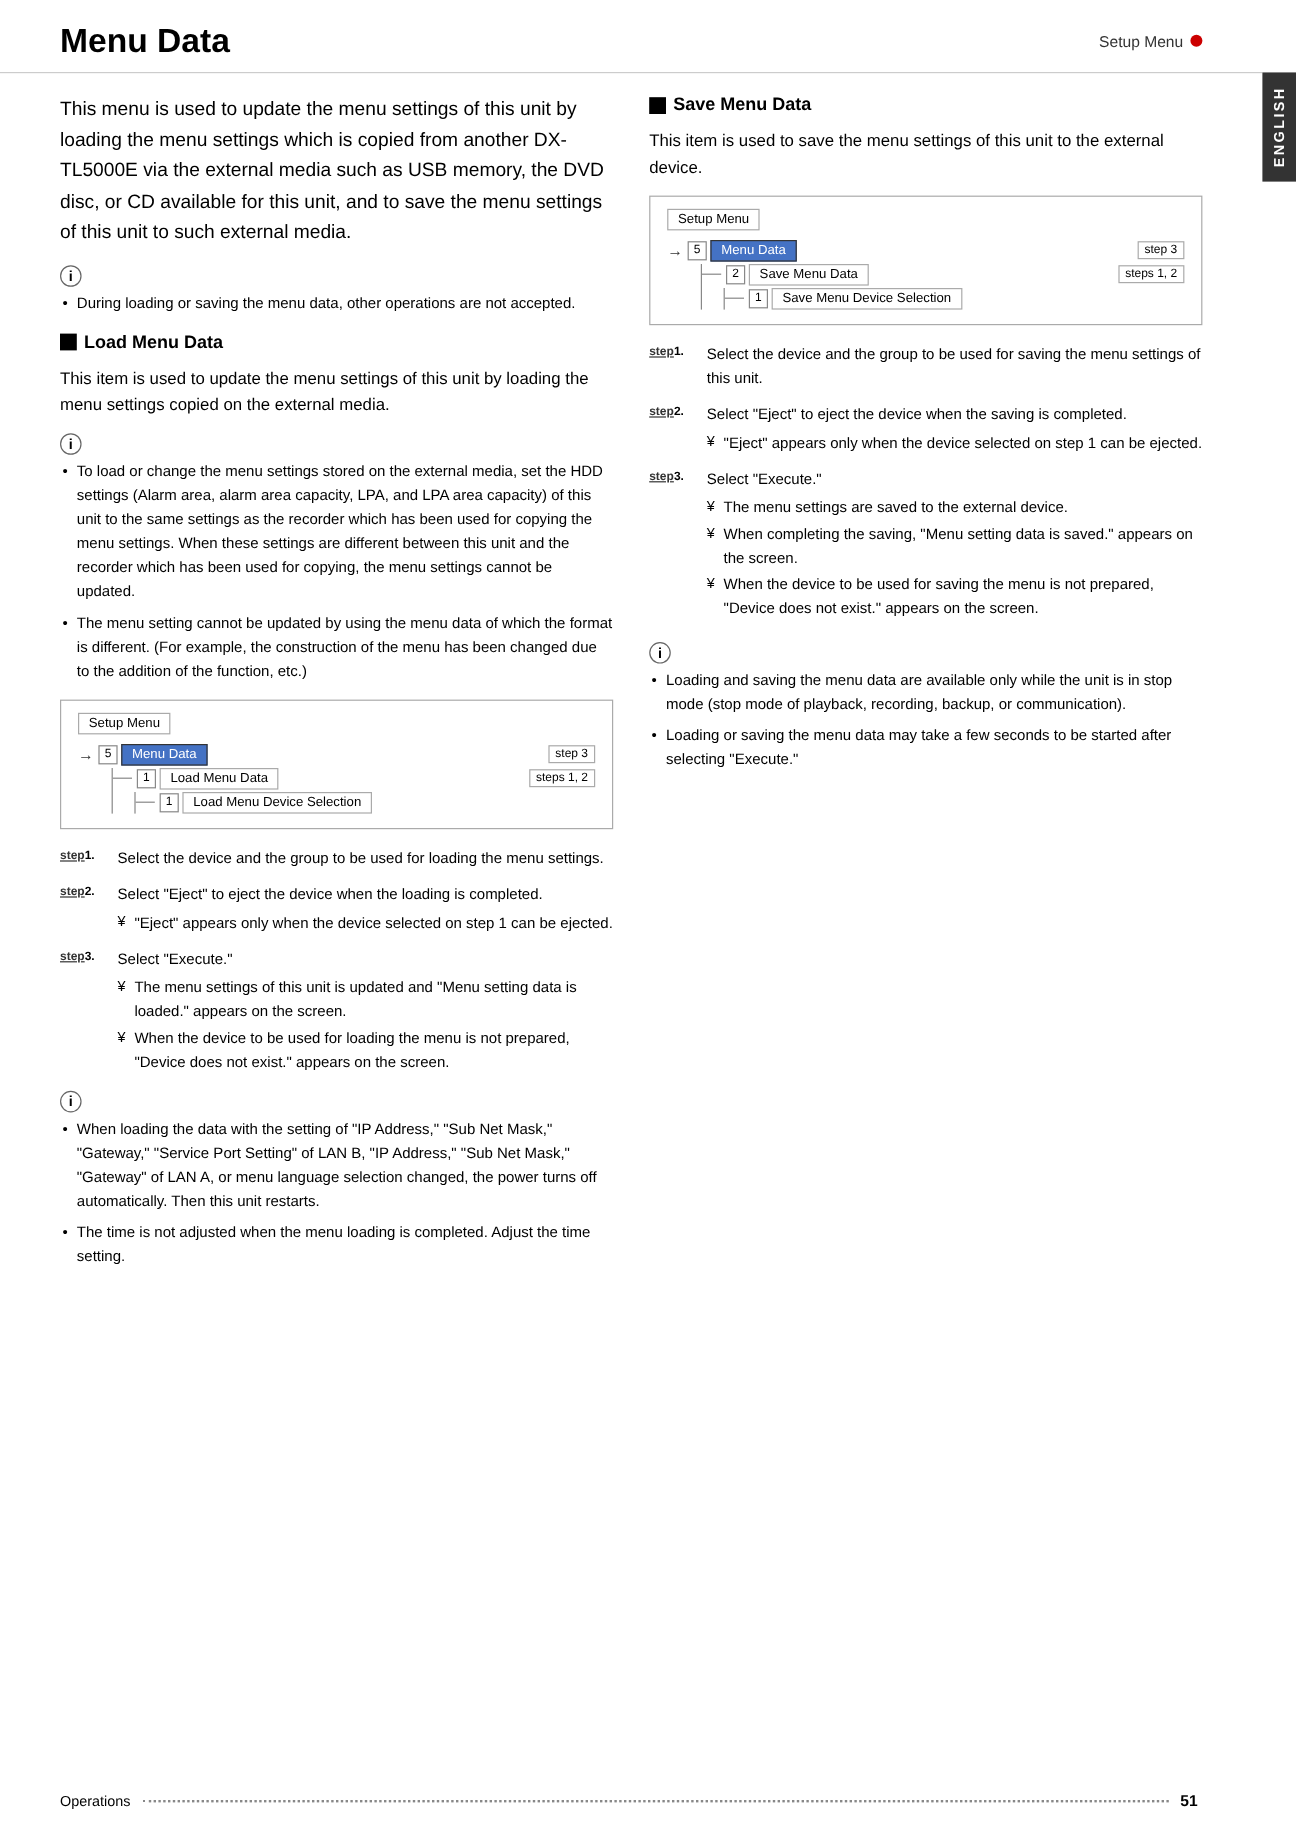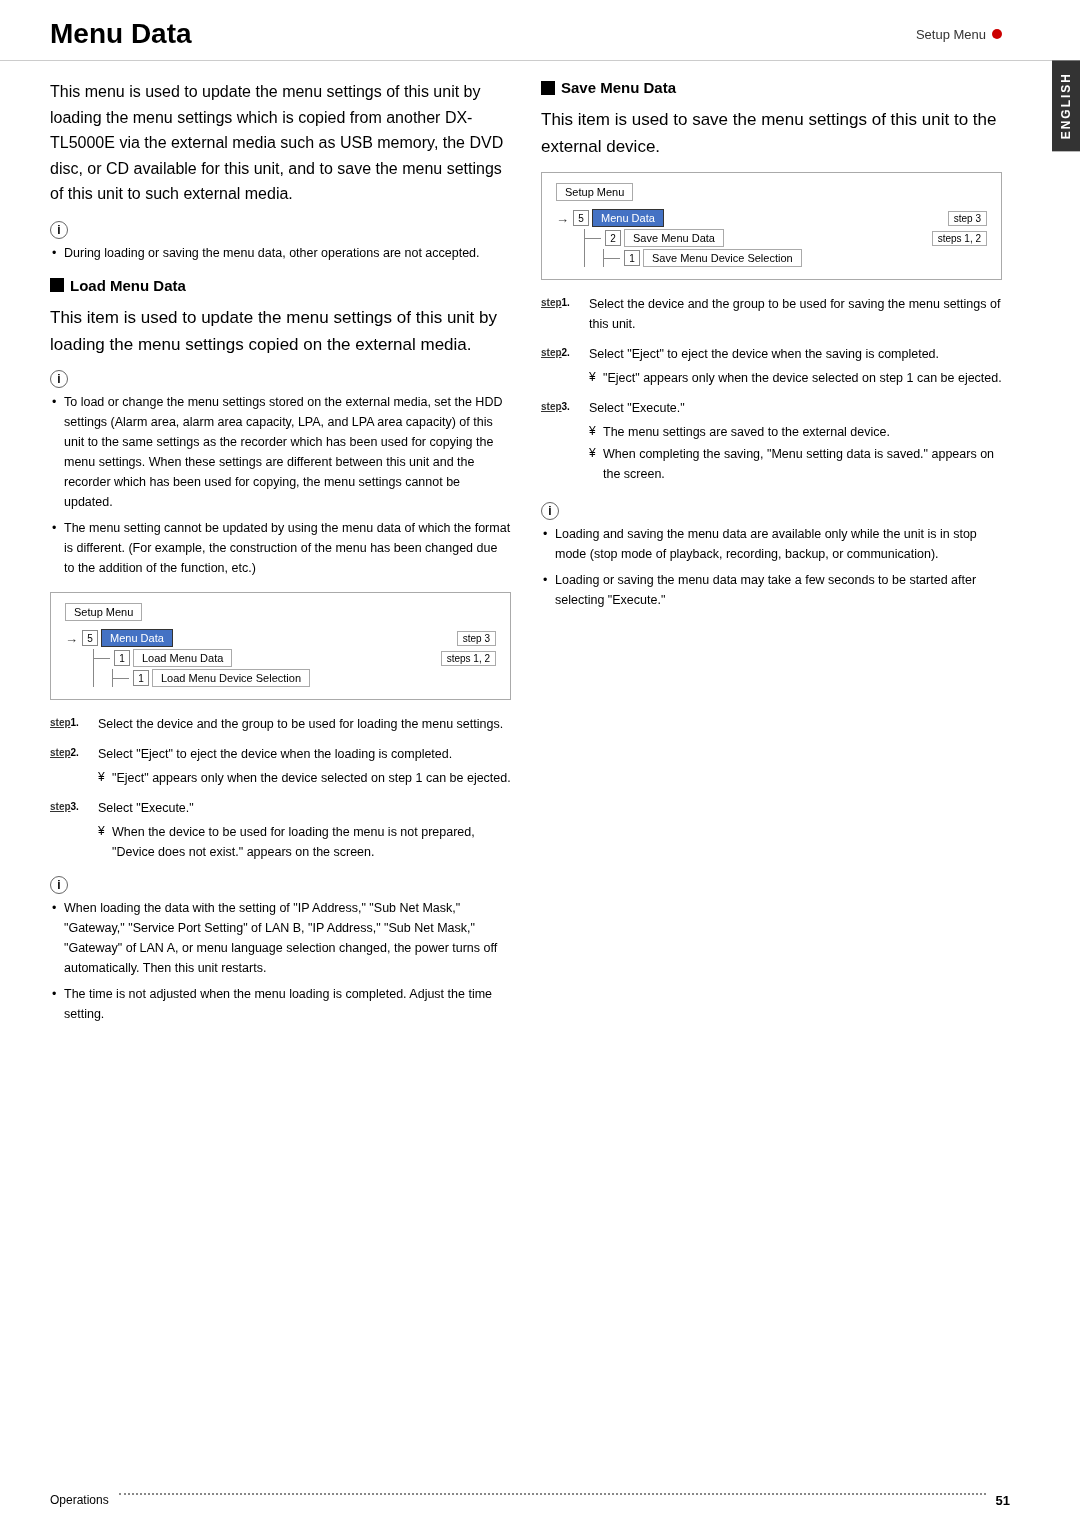--- a/index.html
+++ b/index.html
@@ -124,21 +124,21 @@
       gap: 6px;
     }
     .section-header-square {
       width: 14px;
       height: 14px;
       background: #000;
       display: inline-block;
       flex-shrink: 0;
     }
     .section-text {
-      font-size: 17px;
+      font-size: 14px;
       line-height: 1.6;
       margin-bottom: 12px;
     }
     
     .menu-diagram {
       border: 1px solid #aaa;
       padding: 10px 14px;
       margin-bottom: 14px;
       font-size: 11.5px;
       background: #fff;
@@ -227,24 +227,24 @@
       content: '¥';
       position: absolute;
       left: 0;
       font-size: 12px;
     }
     
     .footer {
       position: absolute;
       bottom: 20px;
       left: 0;
-      right: 20px;
+      right: 32px;
       display: flex;
       justify-content: space-between;
-      align-items: flex-start;
+      align-items: center;
       padding: 0 50px;
       font-size: 12px;
     }
     .footer-dots {
       flex: 1;
       border-bottom: 2px dotted #888;
       margin: 0 10px;
     }
     .footer-page {
       font-size: 13px;
@@ -349,20 +349,21 @@
           <span class="step-label"><span class="step-label-small">step</span><span>2.</span></span>
           <span class="step-content">Select "Eject" to eject the device when the loading is completed.</span>
         </div>
         <div class="yen-item" style="margin-left:48px;">"Eject" appears only when the device selected on step 1 can be ejected.</div>
       </div>
       <div class="step-section">
         <div class="step-line">
           <span class="step-label"><span class="step-label-small">step</span><span>3.</span></span>
           <span class="step-content">Select "Execute."</span>
         </div>
+        <div class="yen-item" style="margin-left:48px;">The menu settings of this unit is updated and "Menu setting data is loaded." appears on the screen.</div>
         <div class="yen-item" style="margin-left:48px;">When the device to be used for loading the menu is not prepared, "Device does not exist." appears on the screen.</div>
       </div>
 
       <div class="note-section" style="margin-top:14px;">
         <div class="note-box">i</div>
         <div class="note-item" style="margin-bottom:6px;">When loading the data with the setting of "IP Address," "Sub Net Mask," "Gateway," "Service Port Setting" of LAN B, "IP Address," "Sub Net Mask," "Gateway" of LAN A, or menu language selection changed, the power turns off automatically. Then this unit restarts.</div>
         <div class="note-item">The time is not adjusted when the menu loading is completed. Adjust the time setting.</div>
       </div>
 
     </div>
@@ -416,20 +417,21 @@
         </div>
         <div class="yen-item" style="margin-left:48px;">"Eject" appears only when the device selected on step 1 can be ejected.</div>
       </div>
       <div class="step-section">
         <div class="step-line">
           <span class="step-label"><span class="step-label-small">step</span><span>3.</span></span>
           <span class="step-content">Select "Execute."</span>
         </div>
         <div class="yen-item" style="margin-left:48px;">The menu settings are saved to the external device.</div>
         <div class="yen-item" style="margin-left:48px;">When completing the saving, "Menu setting data is saved." appears on the screen.</div>
+        <div class="yen-item" style="margin-left:48px;">When the device to be used for saving the menu is not prepared, "Device does not exist." appears on the screen.</div>
       </div>
 
       <div class="note-section" style="margin-top:18px;">
         <div class="note-box">i</div>
         <div class="note-item" style="margin-bottom:6px;">Loading and saving the menu data are available only while the unit is in stop mode (stop mode of playback, recording, backup, or communication).</div>
         <div class="note-item">Loading or saving the menu data may take a few seconds to be started after selecting "Execute."</div>
       </div>
 
     </div>
   </div>

